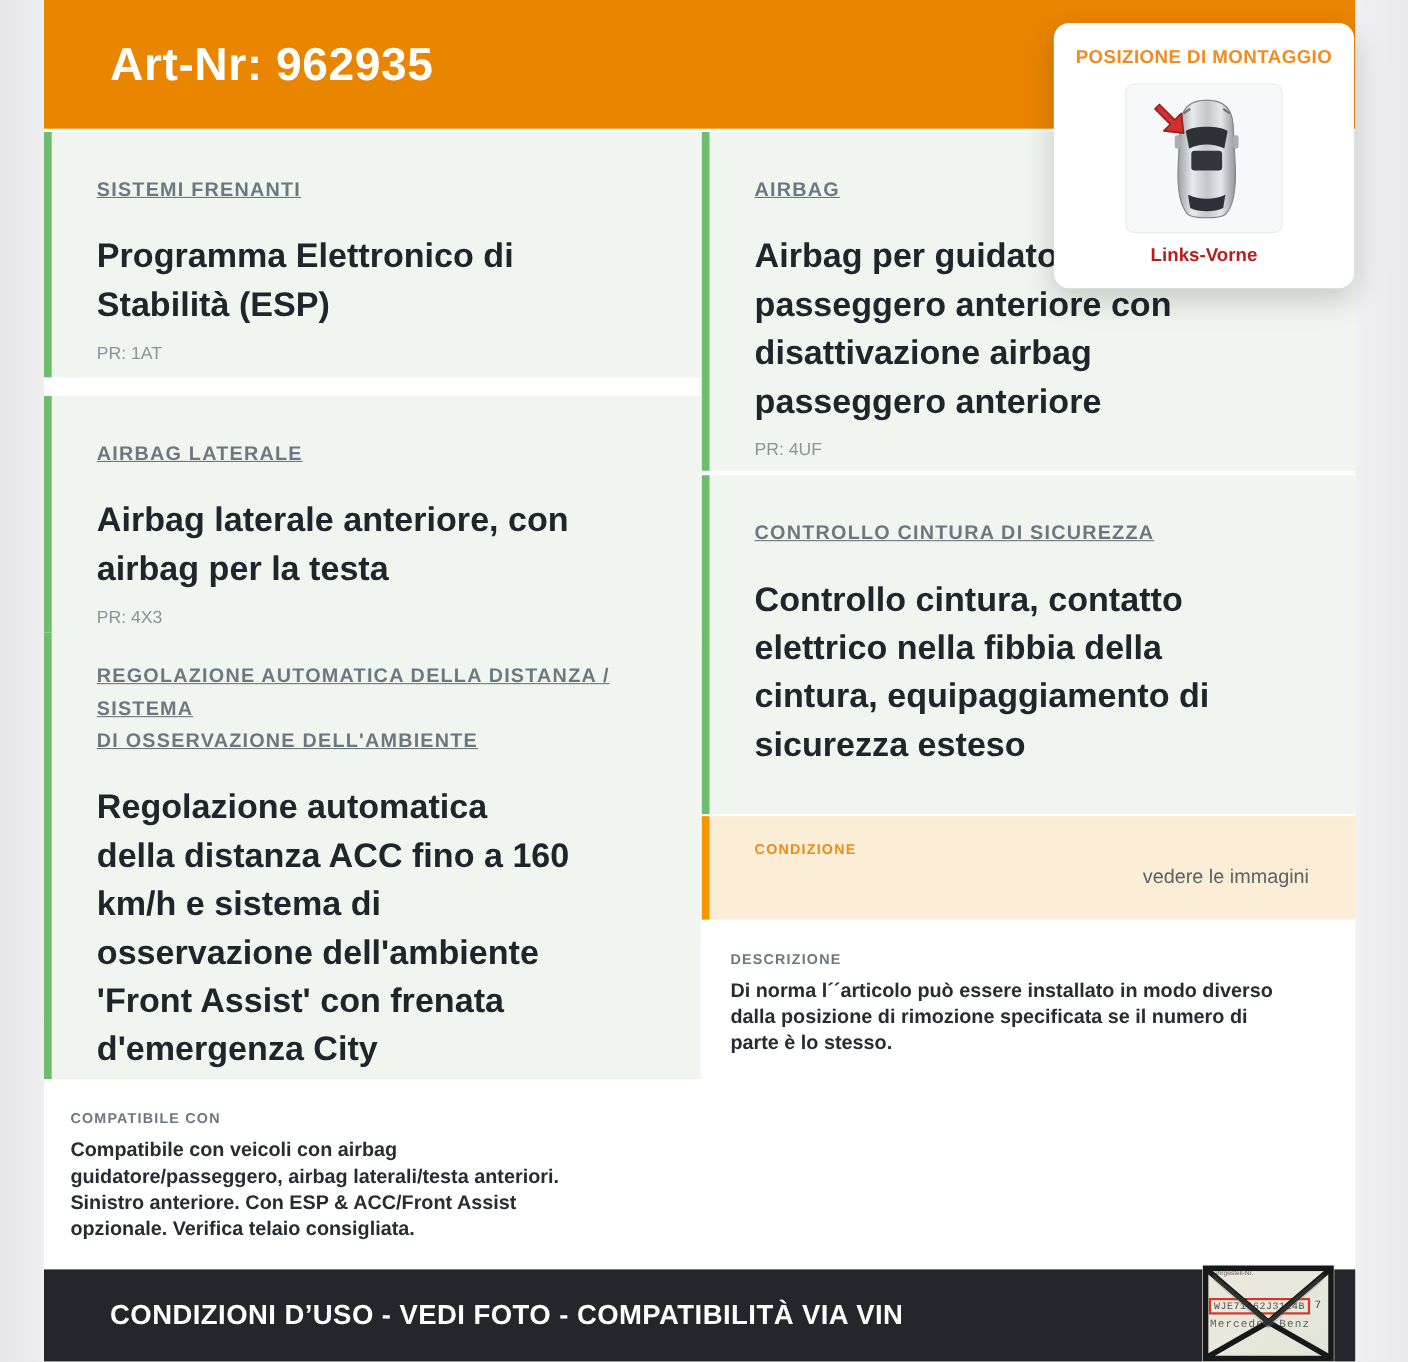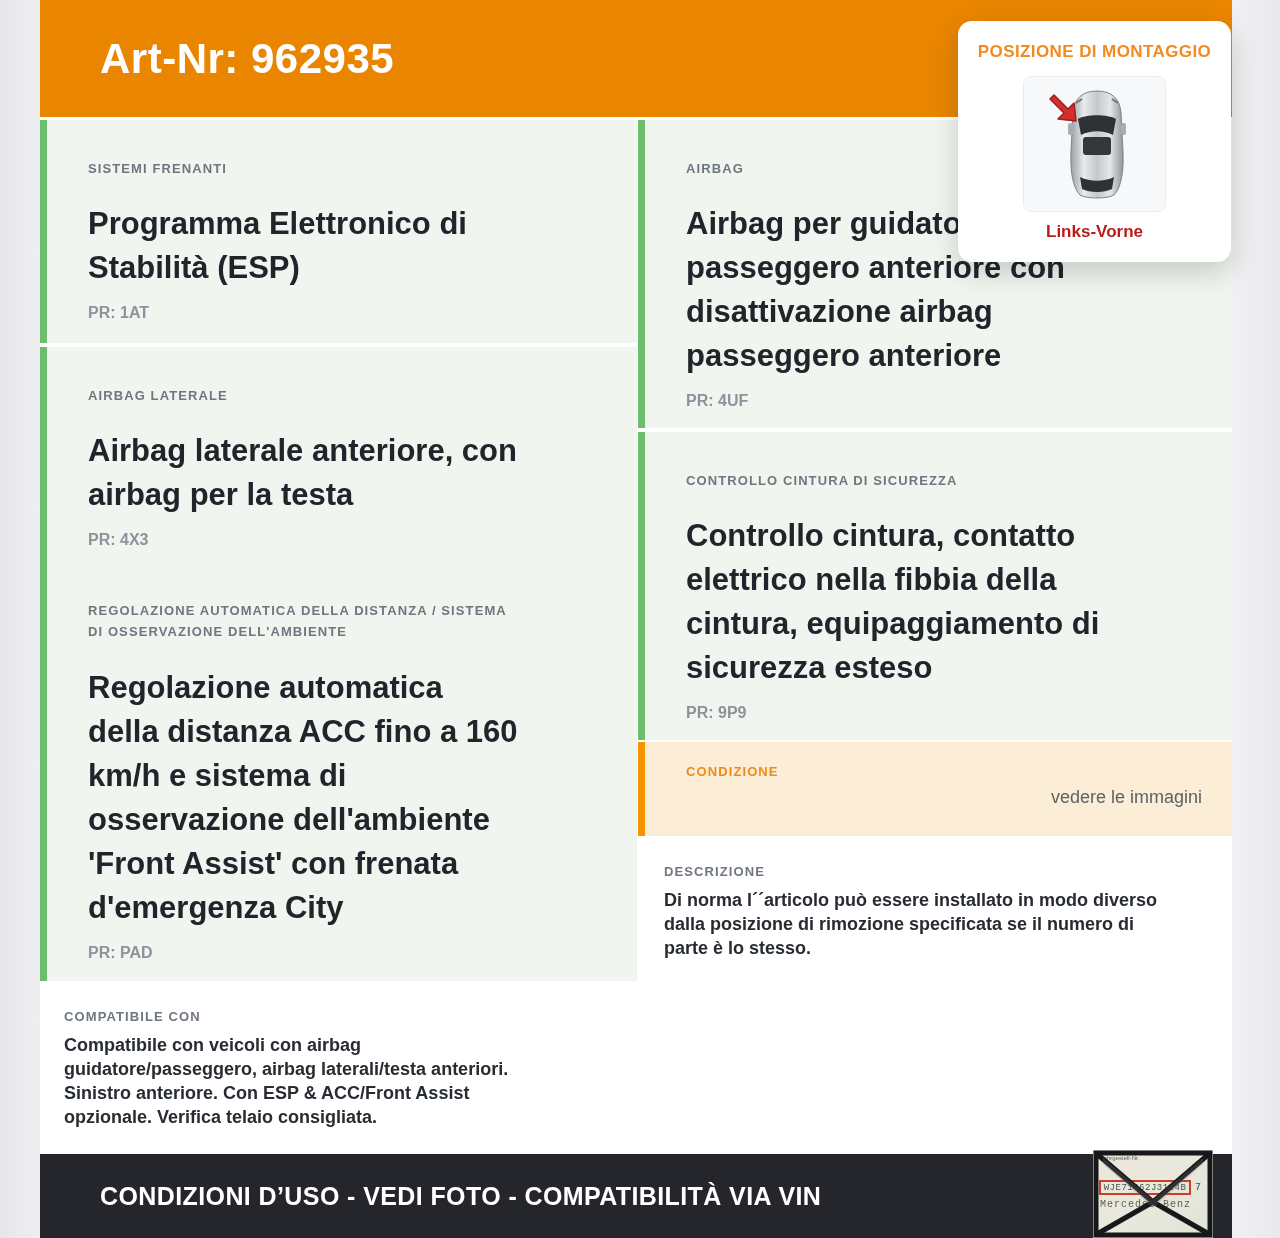--- a/index.html
+++ b/index.html
@@ -37,45 +37,45 @@
   }
 
   
   .card {
     position: absolute;
     background: #f0f6ef;
     border-left: 7px solid #6cbe6e;
     padding: 38px 30px 30px 41px;
   }
   .card .cat {
-    font-size: 13px;
+    font-size: 18px;
     font-weight: 700;
     letter-spacing: 1.1px;
     color: #6e7680;
     white-space: pre-line;
     line-height: 1.65;
+    text-decoration: underline;
   }
   .card .title {
     margin-top: 23px;
     font-size: 31px;
     line-height: 44px;
     font-weight: 700;
     color: #20252c;
     white-space: pre-line;
   }
   .card .pr {
     margin-top: 14px;
     font-size: 16px;
     color: #8c939b;
-    font-weight: bold;
   }
 
   
   .card-l1 { left: 40px; top: 120px; width: 597px; height: 223px; }
-  .card-l2 { left: 40px; top: 347px; width: 597px; height: 228px; }
+  .card-l2 { left: 40px; top: 360px; width: 597px; height: 228px; }
   .card-l3 { left: 40px; top: 575px; width: 597px; height: 406px; padding-top: 25px; }
   
   .card-r1 { left: 638px; top: 120px; width: 594px; height: 308px; }
   .card-r2 { left: 638px; top: 432px; width: 594px; height: 308px; }
 
   
   .panel {
     position: absolute;
     background: #ffffff;
     padding: 26px 30px 20px 24px;
@@ -97,21 +97,21 @@
   .panel-compat { left: 40px; top: 983px; width: 597px; height: 167px; }
   .panel-desc  { left: 638px; top: 838px; width: 594px; height: 312px; padding-left: 26px; }
 
   
   .condition {
     position: absolute;
     left: 638px; top: 742px;
     width: 594px; height: 94px;
     background: #fbedd6;
     border-left: 7px solid #f79500;
-    padding: 22px 30px 0 41px;
+    padding: 22px 42px 0 41px;
   }
   .condition .cat {
     font-size: 13px;
     font-weight: 700;
     letter-spacing: 1.1px;
     color: #ed8b1b;
   }
   .condition .value {
     margin-top: 8px;
     font-size: 18px;
@@ -258,21 +258,20 @@
 passeggero anteriore</div>
     <div class="pr">PR: 4UF</div>
   </div>
 
   <div class="card card-r2">
     <div class="cat">CONTROLLO CINTURA DI SICUREZZA</div>
     <div class="title">Controllo cintura, contatto
 elettrico nella fibbia della
 cintura, equipaggiamento di
 sicurezza esteso</div>
-    <div class="pr">PR: 9P9</div>
   </div>
 
   <div class="condition">
     <div class="cat">CONDIZIONE</div>
     <div class="value">vedere le immagini</div>
   </div>
 
   <div class="panel panel-desc">
     <div class="cat">DESCRIZIONE</div>
     <div class="body">Di norma l´´articolo può essere installato in modo diverso

